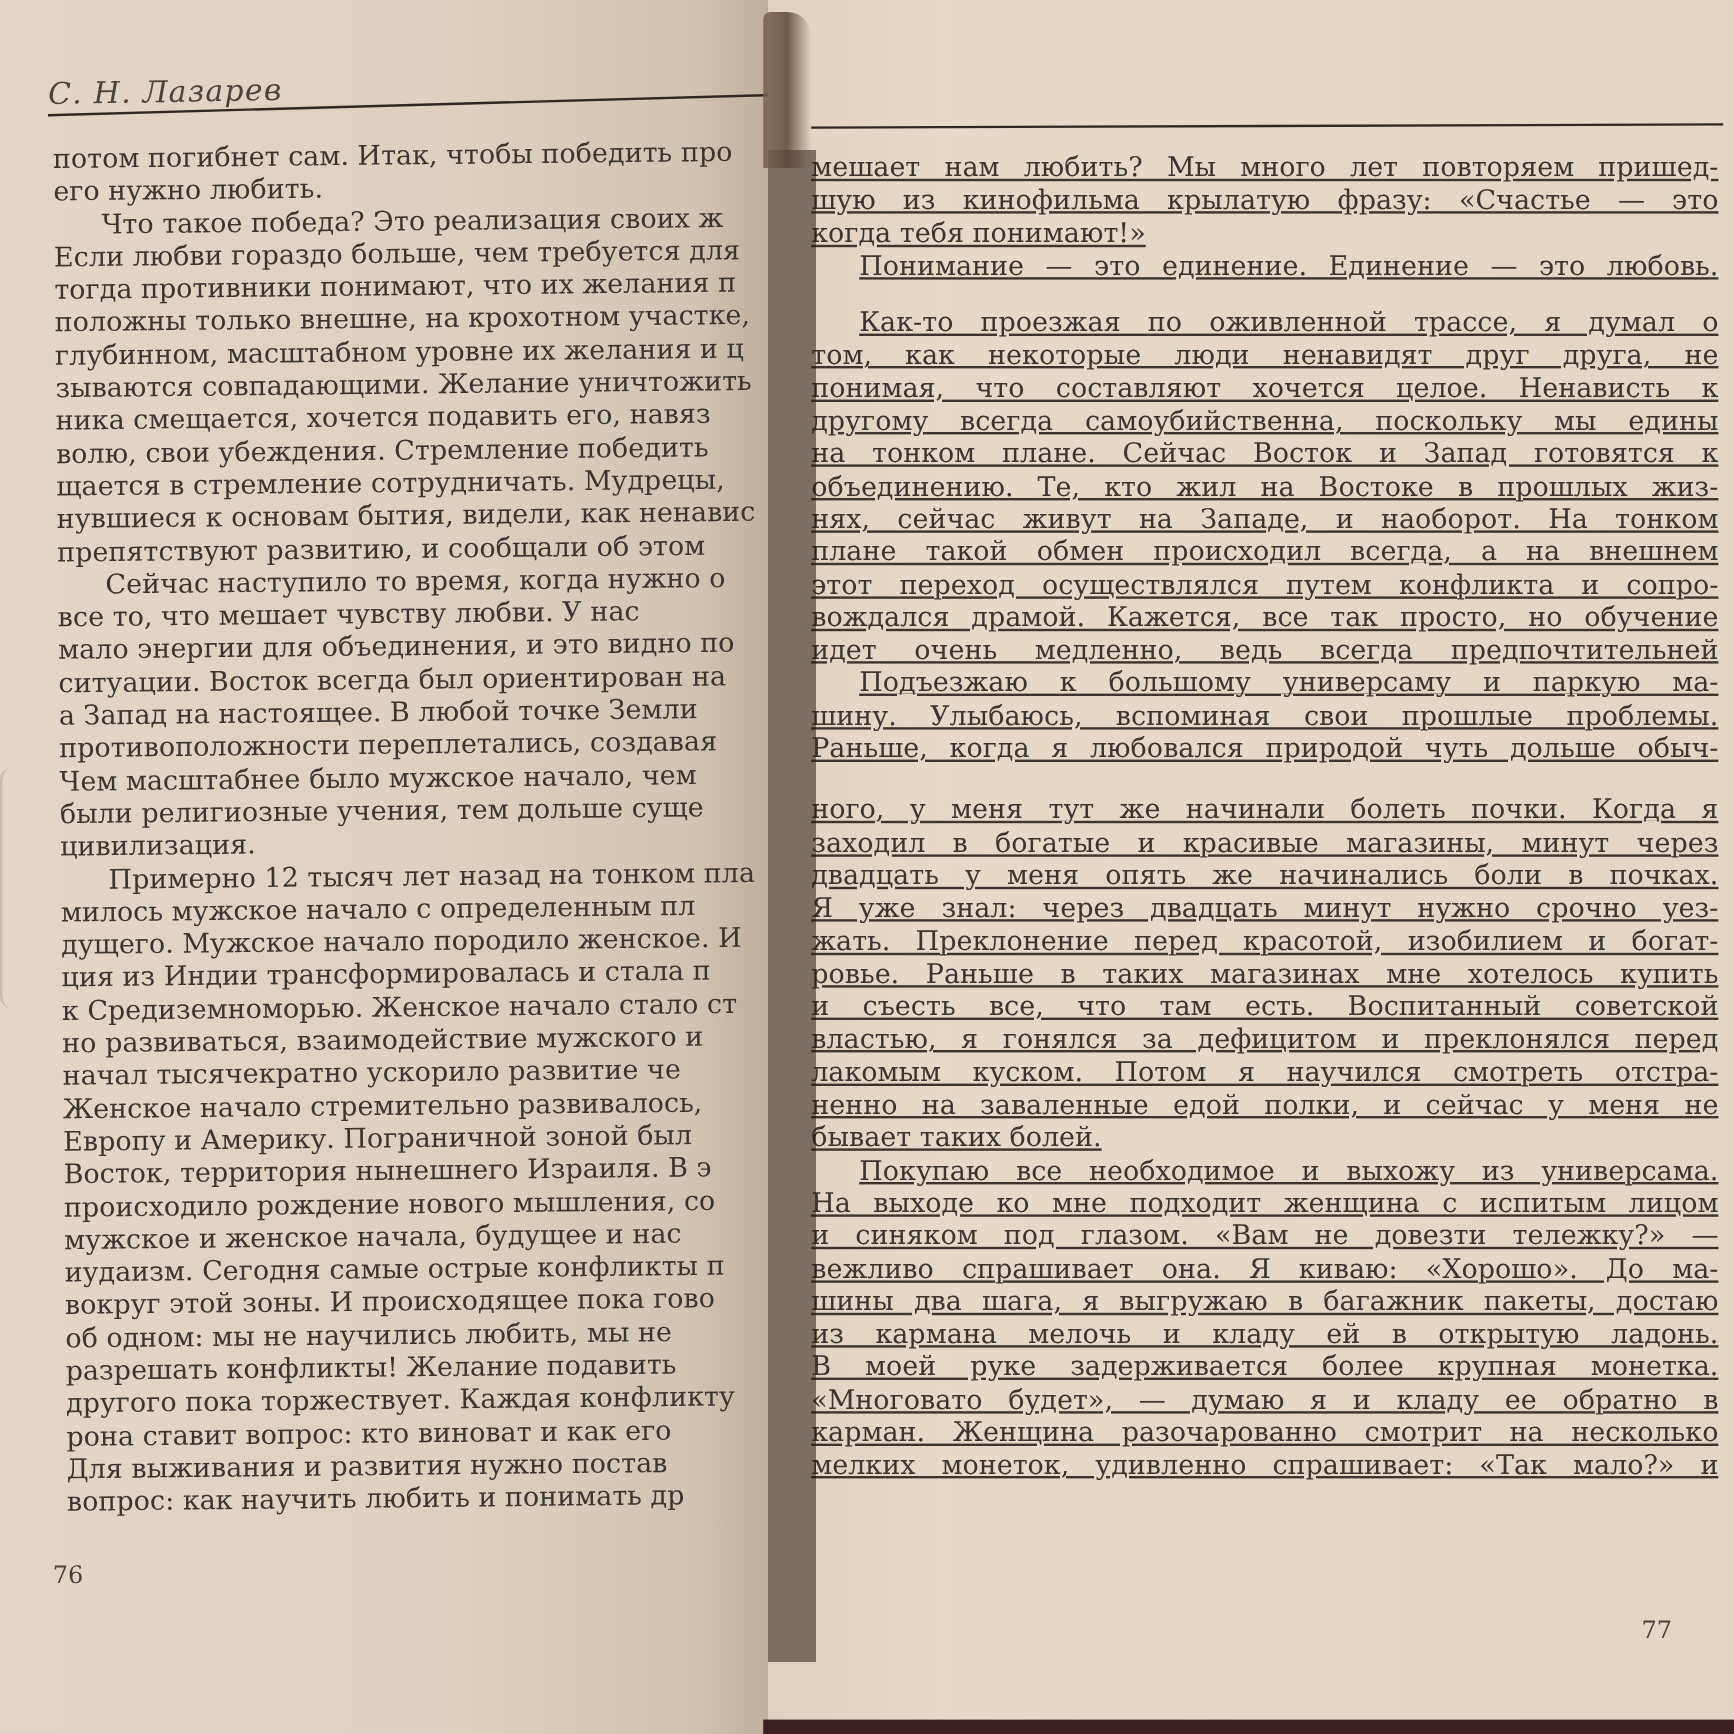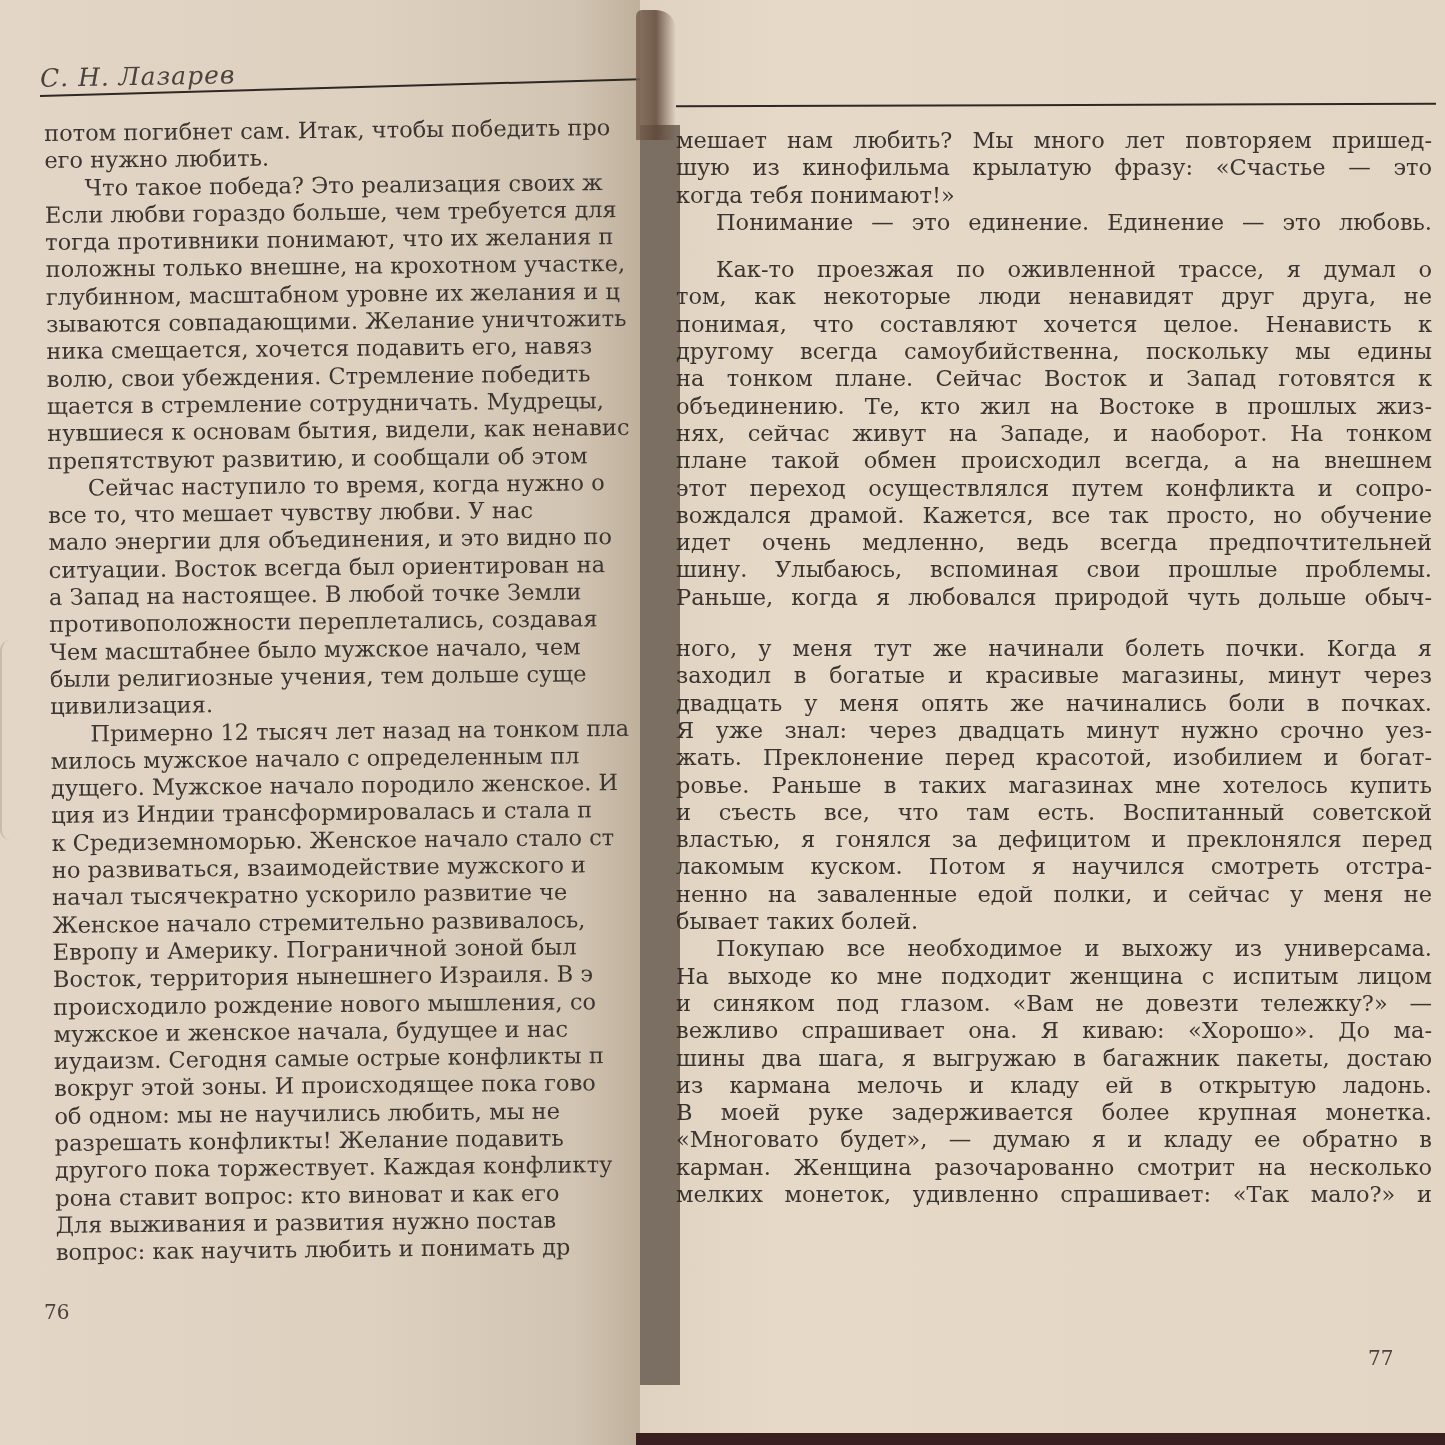--- a/index.html
+++ b/index.html
@@ -39,21 +39,21 @@
     font-family:"DejaVu Serif", serif;
     letter-spacing:1px;
   }
   .rh-left { left:40px; top:62px; transform:rotate(-1deg); }
   .rh-right { right:14px; top:64px; }
   .rule { position:absolute; height:2px; background:#2e2824; }
   .rule-left { left:40px; top:95px; width:600px; transform:rotate(-1.6deg); transform-origin:left; }
   .rule-right { left:676px; top:104px; width:760px; transform:rotate(-0.2deg); }
   .text-block { position:absolute; font-size:22.5px; line-height:27.3px; }
   .left-text { left:44px; top:120px; width:620px; transform:rotate(-0.6deg); transform-origin:left top; }
-  .right-text { left:676px; top:127px; width:756px; }
+  .right-text { left:676px; top:127px; width:756px;text-decoration:underline; }
   .line { white-space:nowrap; height:27.3px; overflow:visible; }
   .indent { padding-left:40px; }
   .just { text-align:justify; text-align-last:justify; }
   .gap { height:20px; }
   .page-number { position:absolute; font-size:20px; color:#4a423c; }
   .pn-left { left:44px; top:1300px;text-align:right; }
   .pn-right { left:1400px; top:1346px; }
   .pencil-mark {
     position:absolute; left:0; top:640px; width:18px; height:200px;
     border-left:2px solid #b8aa98; border-radius:10px; opacity:0.6;
@@ -133,20 +133,21 @@
         <div class="line just" style="white-space: normal;">другому всегда самоубийственна, поскольку мы едины</div>
         <div class="line just" style="white-space: normal;">на тонком плане. Сейчас Восток и Запад готовятся к</div>
         <div class="line just" style="white-space: normal;">объединению. Те, кто жил на Востоке в прошлых жиз-</div>
         <div class="line just" style="white-space: normal;">нях, сейчас живут на Западе, и наоборот. На тонком</div>
         <div class="line just" style="white-space: normal;">плане такой обмен происходил всегда, а на внешнем</div>
         <div class="line just" style="white-space: normal;">этот переход осуществлялся путем конфликта и сопро-</div>
         <div class="line just" style="white-space: normal;">вождался драмой. Кажется, все так просто, но обучение</div>
         <div class="line just" style="white-space: normal;">идет очень медленно, ведь всегда предпочтительней</div>
       </div>
       <div>
+        <div class="line indent just" style="white-space: normal;">Подъезжаю к большому универсаму и паркую ма-</div>
         <div class="line just" style="white-space: normal;">шину. Улыбаюсь, вспоминая свои прошлые проблемы.</div>
         <div class="line just" style="white-space: normal;">Раньше, когда я любовался природой чуть дольше обыч-</div>
         <div class="line just" style="white-space: normal; margin-top: 24px;">ного, у меня тут же начинали болеть почки. Когда я</div>
         <div class="line just" style="white-space: normal;">заходил в богатые и красивые магазины, минут через</div>
         <div class="line just" style="white-space: normal;">двадцать у меня опять же начинались боли в почках.</div>
         <div class="line just" style="white-space: normal;">Я уже знал: через двадцать минут нужно срочно уез-</div>
         <div class="line just" style="white-space: normal;">жать. Преклонение перед красотой, изобилием и богат-</div>
         <div class="line just" style="white-space: normal;">ровье. Раньше в таких магазинах мне хотелось купить</div>
         <div class="line just" style="white-space: normal;">и съесть все, что там есть. Воспитанный советской</div>
         <div class="line just" style="white-space: normal;">властью, я гонялся за дефицитом и преклонялся перед</div>

